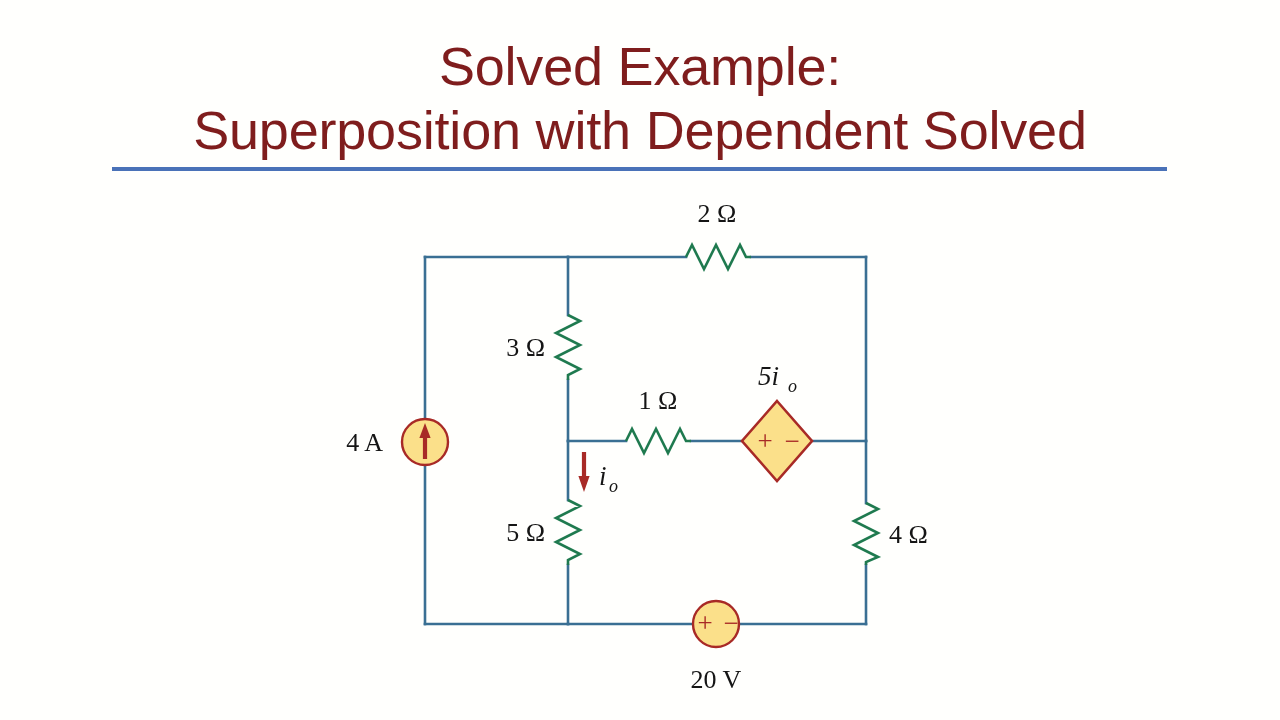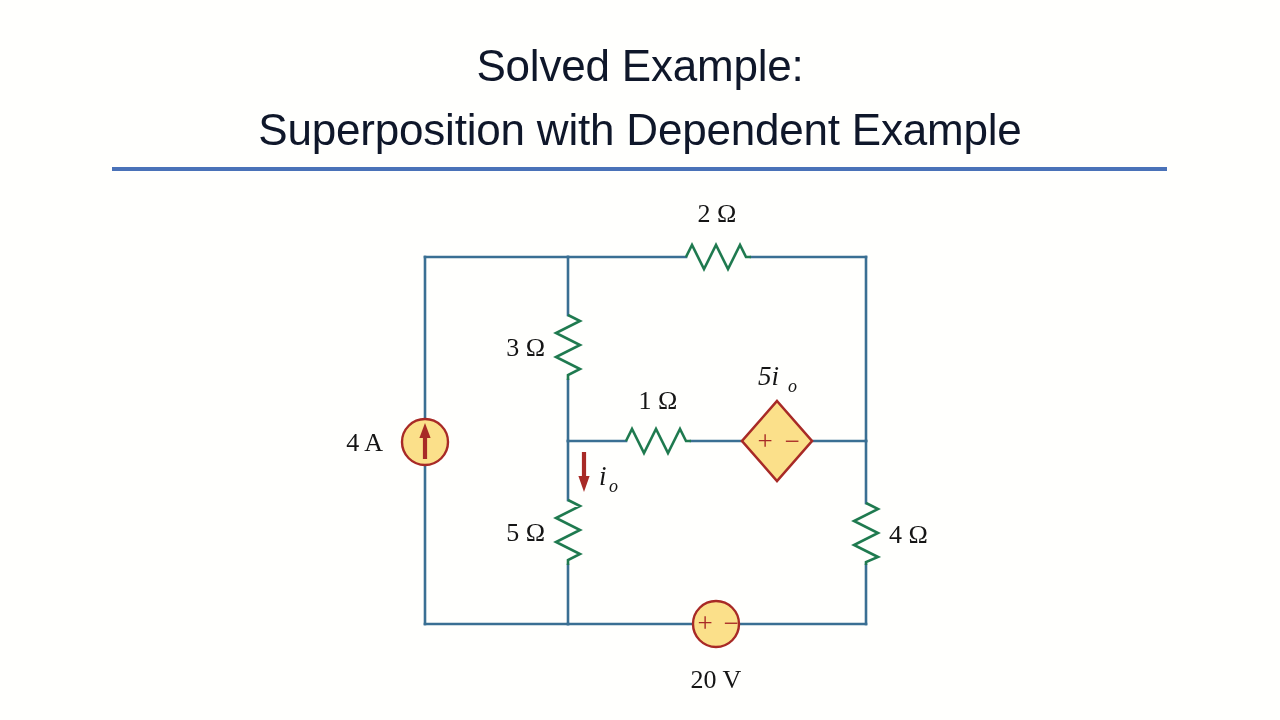--- a/index.html
+++ b/index.html
@@ -24,23 +24,23 @@
   }
   #title-block {
     position: absolute;
     left: 0;
     top: 34px;
     width: 1280px;
     text-align: center;
   }
   .title-line {
     font-family: "Liberation Sans", sans-serif;
-    font-size: 44px;
+    font-size: 54px;
     font-weight: 400;
-    color: #0f172a;
+    color: #7f1d1d;
     line-height: 64px;
     letter-spacing: -0.2px;
     white-space: nowrap;
   }
   #title-rule {
     position: absolute;
     left: 112px;
     top: 167px;
     width: 1055px;
     height: 4px;
@@ -77,21 +77,21 @@
     fill: #a82a26;
   }
 </style>
 </head>
 <body>
 
 <div id="slide">
 
   <div id="title-block">
     <div class="title-line">Solved Example:</div>
-    <div class="title-line">Superposition with Dependent Example</div>
+    <div class="title-line">Superposition with Dependent Solved</div>
   </div>
 
   <div id="title-rule"></div>
 
   <div id="circuit-wrap">
     <svg width="1280" height="540" viewBox="0 0 1280 540">
 
       <g stroke="#3a6f93" stroke-width="2.6" fill="none" stroke-linecap="square">
 
         <path d="M 425 77 L 568 77"></path>

